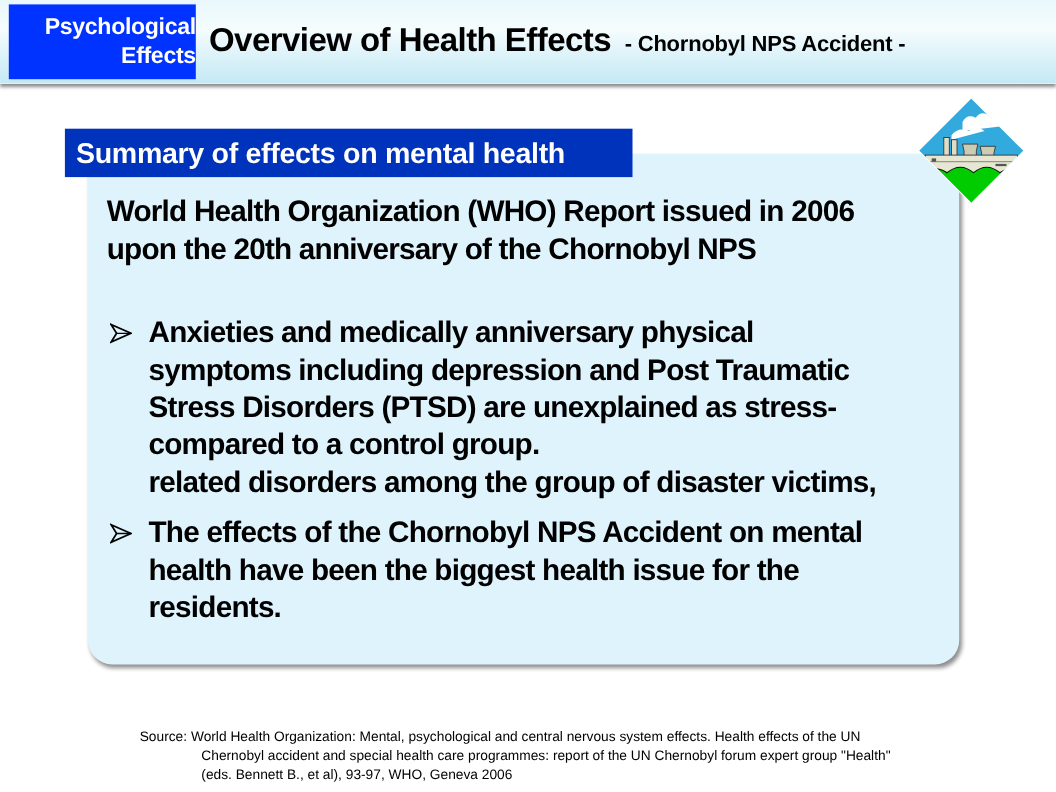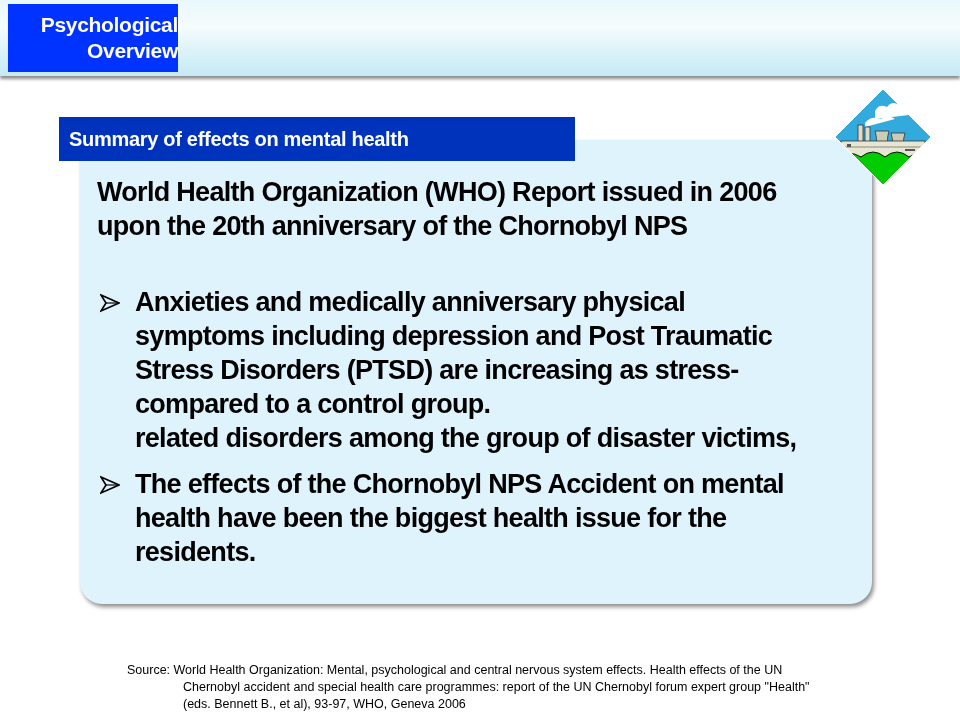--- a/index.html
+++ b/index.html
@@ -29,21 +29,21 @@
 
     .panel {
       position: absolute; left: 80px; top: 140px; width: 792px; height: 464px;
       background: #dff3fd;
       border-radius: 0 0 22px 22px;
       box-shadow: 2px 3px 4px rgba(0,0,0,0.45);
     }
     .panel-header {
       position: absolute; left: 59px; top: 117px; width: 516px; height: 44px;
       background: #0033bb; color: #ffffff;
-      font-weight: bold; font-size: 20px; line-height: 44px;
+      font-weight: bold; font-size: 26px; line-height: 44px;
       padding-left: 10px; box-sizing: border-box; white-space: nowrap;
       letter-spacing: -0.3px;
     }
     .text-block {
       position: absolute; color: #000; font-weight: bold;
       font-size: 27px; line-height: 34px; letter-spacing: -0.7px;
       white-space: nowrap;
     }
     .intro { left: 97px; top: 175px; }
     .bullet { left: 100px; }
@@ -64,41 +64,45 @@
       font-size: 12.5px; line-height: 17px; white-space: nowrap; margin-top: 22px;
     }
     .source .indent { display: block; padding-left: 56px; }
   </style>
 </head>
 <body>
 
 <div class="header">
   <div class="badge">
     <span>Psychological</span>
-    <span>Overview</span>
+    <span>Effects</span>
+  </div>
+  <div class="title">
+    <span class="main">Overview of Health Effects</span>
+    <span class="sub">- Chornobyl NPS Accident -</span>
   </div>
 </div>
 
 <div class="panel"></div>
 <div class="panel-header">Summary of effects on mental health</div>
 
 <div class="text-block intro">
   <span class="line">World Health Organization (WHO) Report issued in 2006</span>
   <span class="line">upon the 20th anniversary of the Chornobyl NPS</span>
 </div>
 
 <div class="text-block bullet bullet1">
   <svg class="arrow" viewBox="0 0 20 20">
     <path d="M1 2 L19 10 L1 18 L6 10 Z" fill="none" stroke="#000" stroke-width="1.6" stroke-linejoin="miter"></path>
     <path d="M6 10 L19 10" stroke="#000" stroke-width="1.2"></path>
   </svg>
   <div class="lines">
     <span class="line">Anxieties and medically anniversary physical</span>
     <span class="line">symptoms including depression and Post Traumatic</span>
-    <span class="line">Stress Disorders (PTSD) are increasing as stress-</span>
+    <span class="line">Stress Disorders (PTSD) are unexplained as stress-</span>
     <span class="line">compared to a control group.</span>
     <span class="line">related disorders among the group of disaster victims,</span>
   </div>
 </div>
 
 <div class="text-block bullet bullet2">
   <svg class="arrow" viewBox="0 0 20 20">
     <path d="M1 2 L19 10 L1 18 L6 10 Z" fill="none" stroke="#000" stroke-width="1.6" stroke-linejoin="miter"></path>
     <path d="M6 10 L19 10" stroke="#000" stroke-width="1.2"></path>
   </svg>

